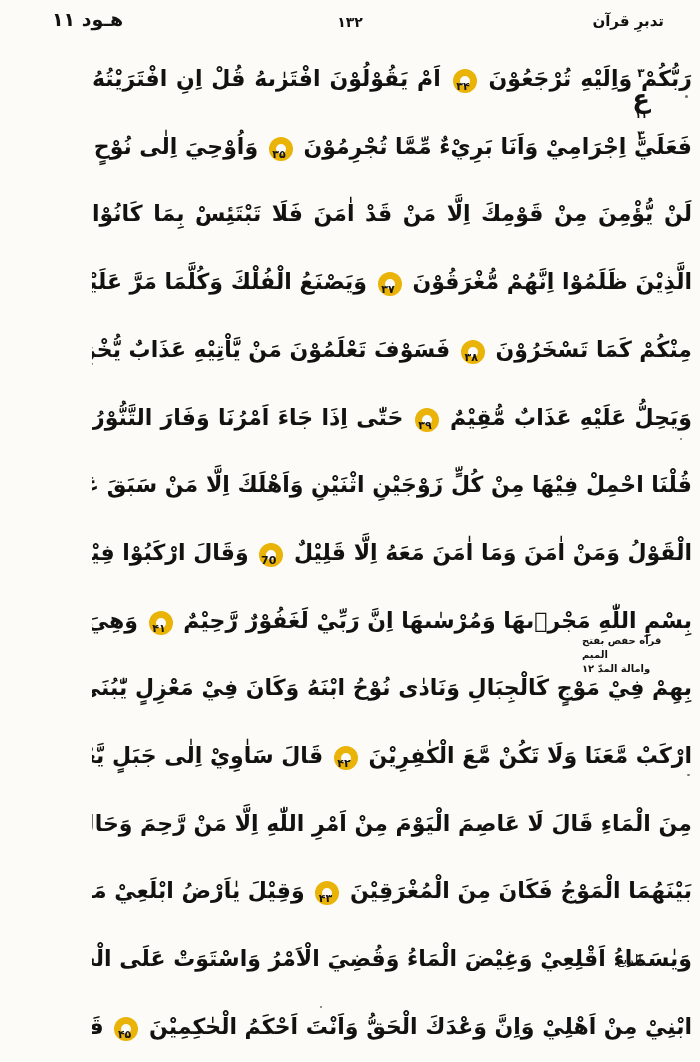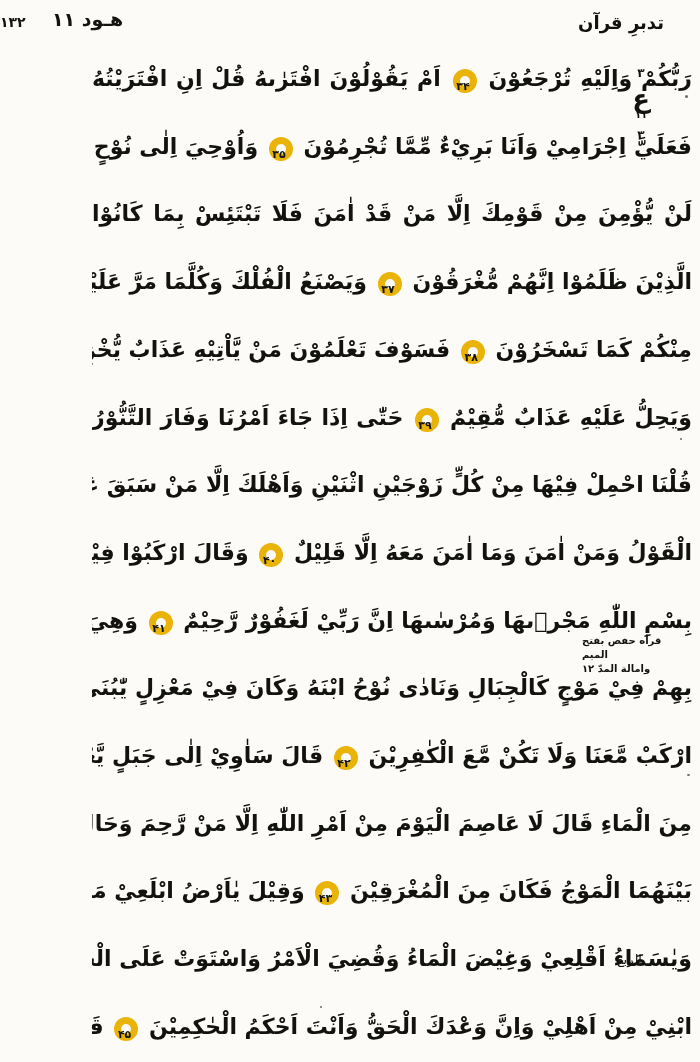--- a/index.html
+++ b/index.html
@@ -13,29 +13,29 @@
     font-family: "DejaVu Sans", sans-serif;
     overflow: hidden;
     direction: rtl;
   }
 
   
   .book-title {
     position: absolute;
     top: 12px;
     right: 36px;
-    font-size: 18px;
+    font-size: 15px;
     font-weight: bold;
   }
   .page-number {
     position: absolute;
     top: 14px;
     left: 0;
     right: 0;
-    text-align: left;
+    text-align: center;
     font-size: 14px;
     font-weight: bold;
     letter-spacing: 1px;
   }
   .surah-label {
     position: absolute;
     top: 8px;
     left: 52px;
     font-size: 19px;
     font-weight: bold;
@@ -148,21 +148,21 @@
   <div class="quarter-marker">الربع</div>
 
   <div class="text-block">
       <div class="line"><span class="ayah-text">رَبُّكُمْ وَاِلَيْهِ تُرْجَعُوْنَ</span> <span class="verse-badge">۳۴</span> <span class="ayah-text">اَمْ يَقُوْلُوْنَ افْتَرٰىهُ قُلْ اِنِ افْتَرَيْتُهُ</span> </div>
       <div class="line"><span class="ayah-text">فَعَلَيَّ اِجْرَامِيْ وَاَنَا بَرِيْءٌ مِّمَّا تُجْرِمُوْنَ</span> <span class="verse-badge">۳۵</span> <span class="ayah-text">وَاُوْحِيَ اِلٰى نُوْحٍ اَنَّهُ</span> </div>
       <div class="line"><span class="ayah-text">لَنْ يُّؤْمِنَ مِنْ قَوْمِكَ اِلَّا مَنْ قَدْ اٰمَنَ فَلَا تَبْتَئِسْ بِمَا كَانُوْا</span> </div>
       <div class="line"><span class="ayah-text">الَّذِيْنَ ظَلَمُوْا اِنَّهُمْ مُّغْرَقُوْنَ</span> <span class="verse-badge">۳۷</span> <span class="ayah-text">وَيَصْنَعُ الْفُلْكَ وَكُلَّمَا مَرَّ عَلَيْهِ</span> </div>
       <div class="line"><span class="ayah-text">مِنْكُمْ كَمَا تَسْخَرُوْنَ</span> <span class="verse-badge">۳۸</span> <span class="ayah-text">فَسَوْفَ تَعْلَمُوْنَ مَنْ يَّاْتِيْهِ عَذَابٌ يُّخْزِيْهِ</span> </div>
       <div class="line"><span class="ayah-text">وَيَحِلُّ عَلَيْهِ عَذَابٌ مُّقِيْمٌ</span> <span class="verse-badge">۳۹</span> <span class="ayah-text">حَتّٰى اِذَا جَاءَ اَمْرُنَا وَفَارَ التَّنُّوْرُ</span> </div>
       <div class="line"><span class="ayah-text">قُلْنَا احْمِلْ فِيْهَا مِنْ كُلٍّ زَوْجَيْنِ اثْنَيْنِ وَاَهْلَكَ اِلَّا مَنْ سَبَقَ عَلَيْهِ</span> </div>
-      <div class="line"><span class="ayah-text">الْقَوْلُ وَمَنْ اٰمَنَ وَمَا اٰمَنَ مَعَهُ اِلَّا قَلِيْلٌ</span> <span class="verse-badge">۴۰</span> <span class="ayah-text">وَقَالَ ارْكَبُوْا فِيْهَا</span> </div>
+      <div class="line"><span class="ayah-text">الْقَوْلُ وَمَنْ اٰمَنَ وَمَا اٰمَنَ مَعَهُ اِلَّا قَلِيْلٌ</span> <span class="verse-badge">70</span> <span class="ayah-text">وَقَالَ ارْكَبُوْا فِيْهَا</span> </div>
       <div class="line"><span class="ayah-text">بِسْمِ اللّٰهِ مَجْرٖىهَا وَمُرْسٰىهَا اِنَّ رَبِّيْ لَغَفُوْرٌ رَّحِيْمٌ</span> <span class="verse-badge">۴۱</span> <span class="ayah-text">وَهِيَ تَجْرِيْ</span> </div>
       <div class="line"><span class="ayah-text">بِهِمْ فِيْ مَوْجٍ كَالْجِبَالِ وَنَادٰى نُوْحُ ابْنَهُ وَكَانَ فِيْ مَعْزِلٍ يّٰبُنَيَّ</span> </div>
       <div class="line"><span class="ayah-text">ارْكَبْ مَّعَنَا وَلَا تَكُنْ مَّعَ الْكٰفِرِيْنَ</span> <span class="verse-badge">۴۲</span> <span class="ayah-text">قَالَ سَاٰوِيْ اِلٰى جَبَلٍ يَّعْصِمُنِيْ</span> </div>
       <div class="line"><span class="ayah-text">مِنَ الْمَاءِ قَالَ لَا عَاصِمَ الْيَوْمَ مِنْ اَمْرِ اللّٰهِ اِلَّا مَنْ رَّحِمَ وَحَالَ</span> </div>
       <div class="line"><span class="ayah-text">بَيْنَهُمَا الْمَوْجُ فَكَانَ مِنَ الْمُغْرَقِيْنَ</span> <span class="verse-badge">۴۳</span> <span class="ayah-text">وَقِيْلَ يٰاَرْضُ ابْلَعِيْ مَاءَكِ</span> </div>
       <div class="line"><span class="ayah-text">وَيٰسَمَاءُ اَقْلِعِيْ وَغِيْضَ الْمَاءُ وَقُضِيَ الْاَمْرُ وَاسْتَوَتْ عَلَى الْجُوْدِيِّ</span> </div>
       <div class="line"><span class="ayah-text">ابْنِيْ مِنْ اَهْلِيْ وَاِنَّ وَعْدَكَ الْحَقُّ وَاَنْتَ اَحْكَمُ الْحٰكِمِيْنَ</span> <span class="verse-badge">۴۵</span> <span class="ayah-text">قَالَ</span> </div>
     </div>
 
   <div class="speck s1"></div>

